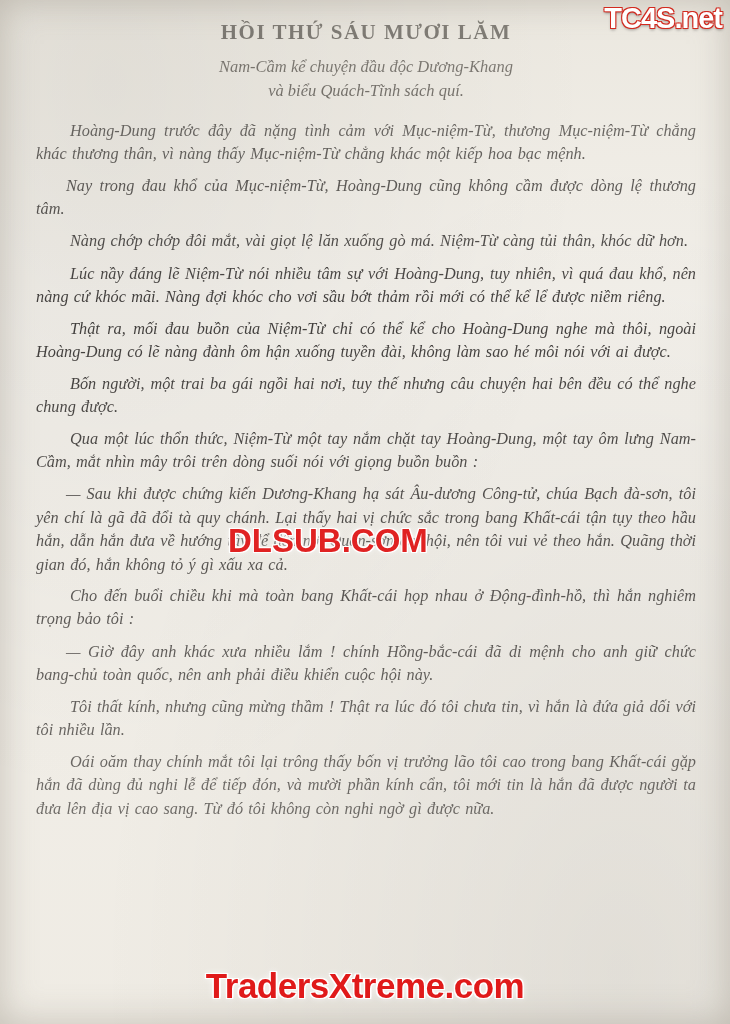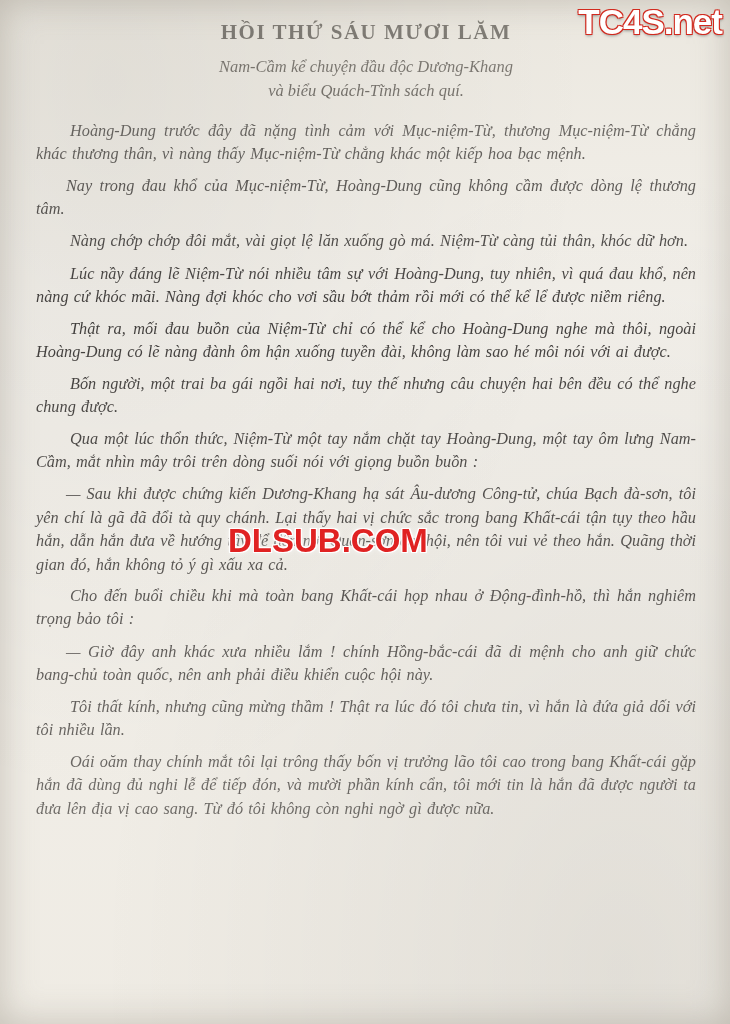--- a/index.html
+++ b/index.html
@@ -67,21 +67,21 @@
   .wm {
     position: absolute;
     z-index: 5;
     font-weight: bold;
     white-space: nowrap;
     pointer-events: none;
   }
   #wm-tc4s {
     top: 2px;
     right: 8px;
-    font-size: 35px;
+    font-size: 29px;
     font-family: "Liberation Sans", sans-serif;
     color: #ffffff;
     letter-spacing: -1px;
     text-shadow:
       -1px -1px 0 #d22a1f, 1px -1px 0 #d22a1f,
       -1px 1px 0 #d22a1f, 1px 1px 0 #d22a1f,
       0 2px 3px rgba(0,0,0,0.35);
   }
   #wm-dlsub {
     top: 522px;
@@ -144,14 +144,15 @@
     <p class="para dash">— Giờ đây anh khác xưa nhiều lắm ! chính Hồng-bắc-cái đã di mệnh cho anh giữ chức bang-chủ toàn quốc, nên anh phải điều khiển cuộc hội này.</p>
     <p class="para">Tôi thất kính, nhưng cũng mừng thầm ! Thật ra lúc đó tôi chưa tin, vì hắn là đứa giả dối với tôi nhiều lần.</p>
     <p class="para">Oái oăm thay chính mắt tôi lại trông thấy bốn vị trưởng lão tôi cao trong bang Khất-cái gặp hắn đã dùng đủ nghi lễ để tiếp đón, và mười phần kính cẩn, tôi mới tin là hắn đã được người ta đưa lên địa vị cao sang. Từ đó tôi không còn nghi ngờ gì được nữa.</p>
 
   </div>
 
   <div class="wm" id="wm-tc4s">TC4S.net</div>
 
   <div class="wm" id="wm-dlsub">DLSUB.COM</div>
 
+  <div class="wm" id="wm-traders">TradersXtreme.com</div>
 
 </div>
 
 </body></html>

